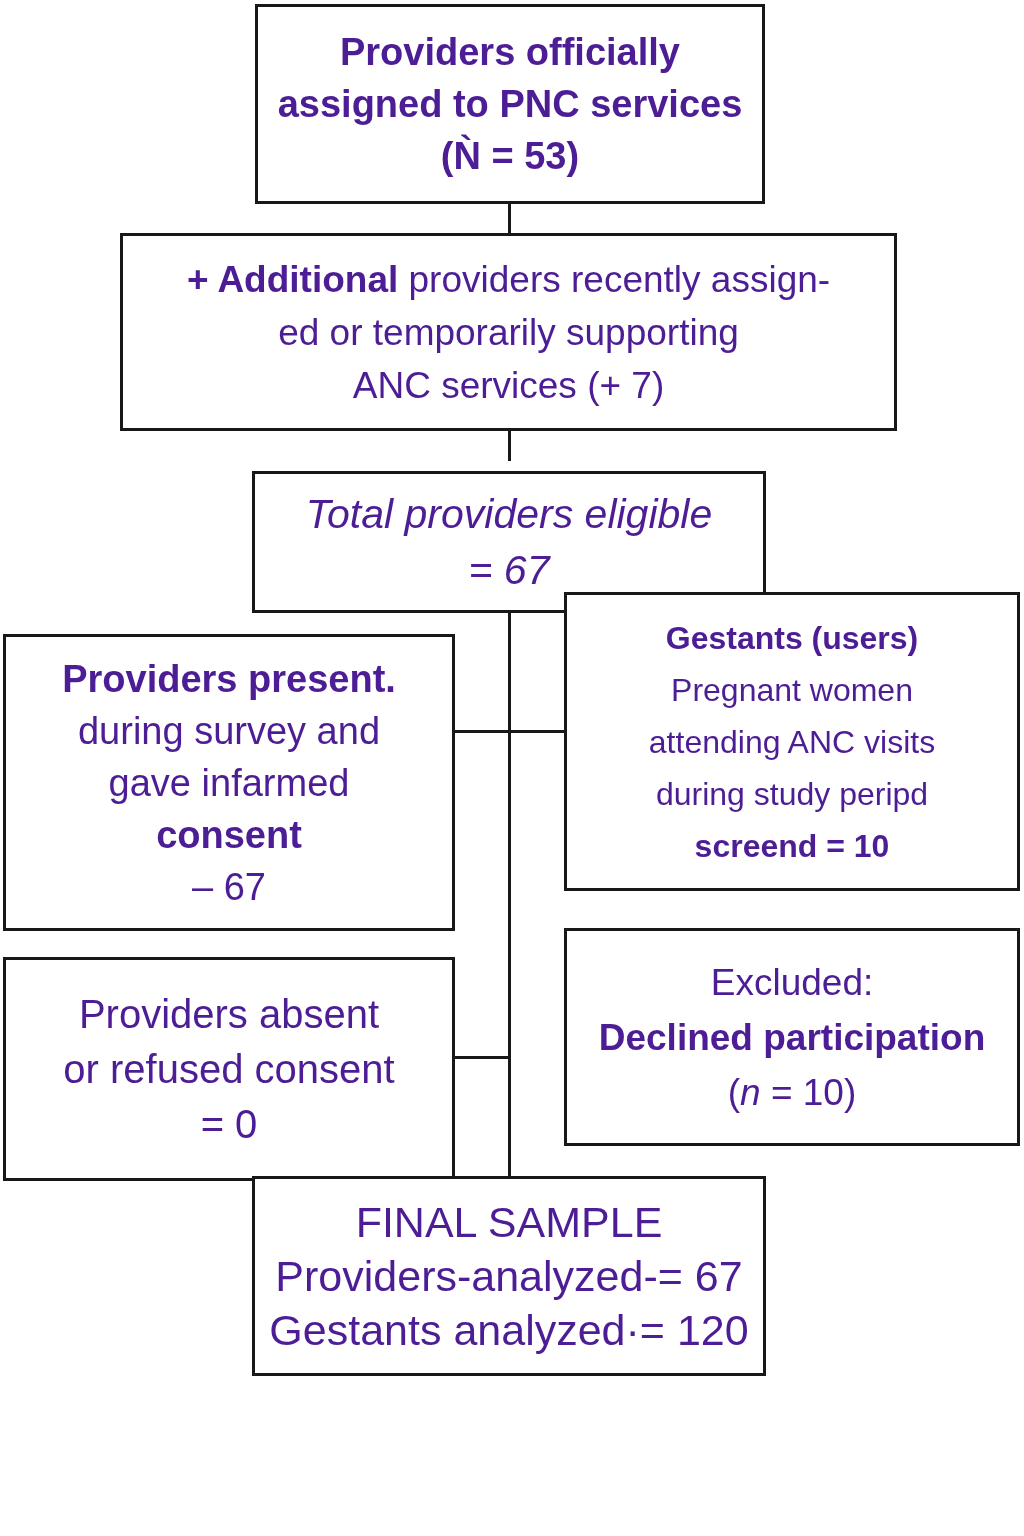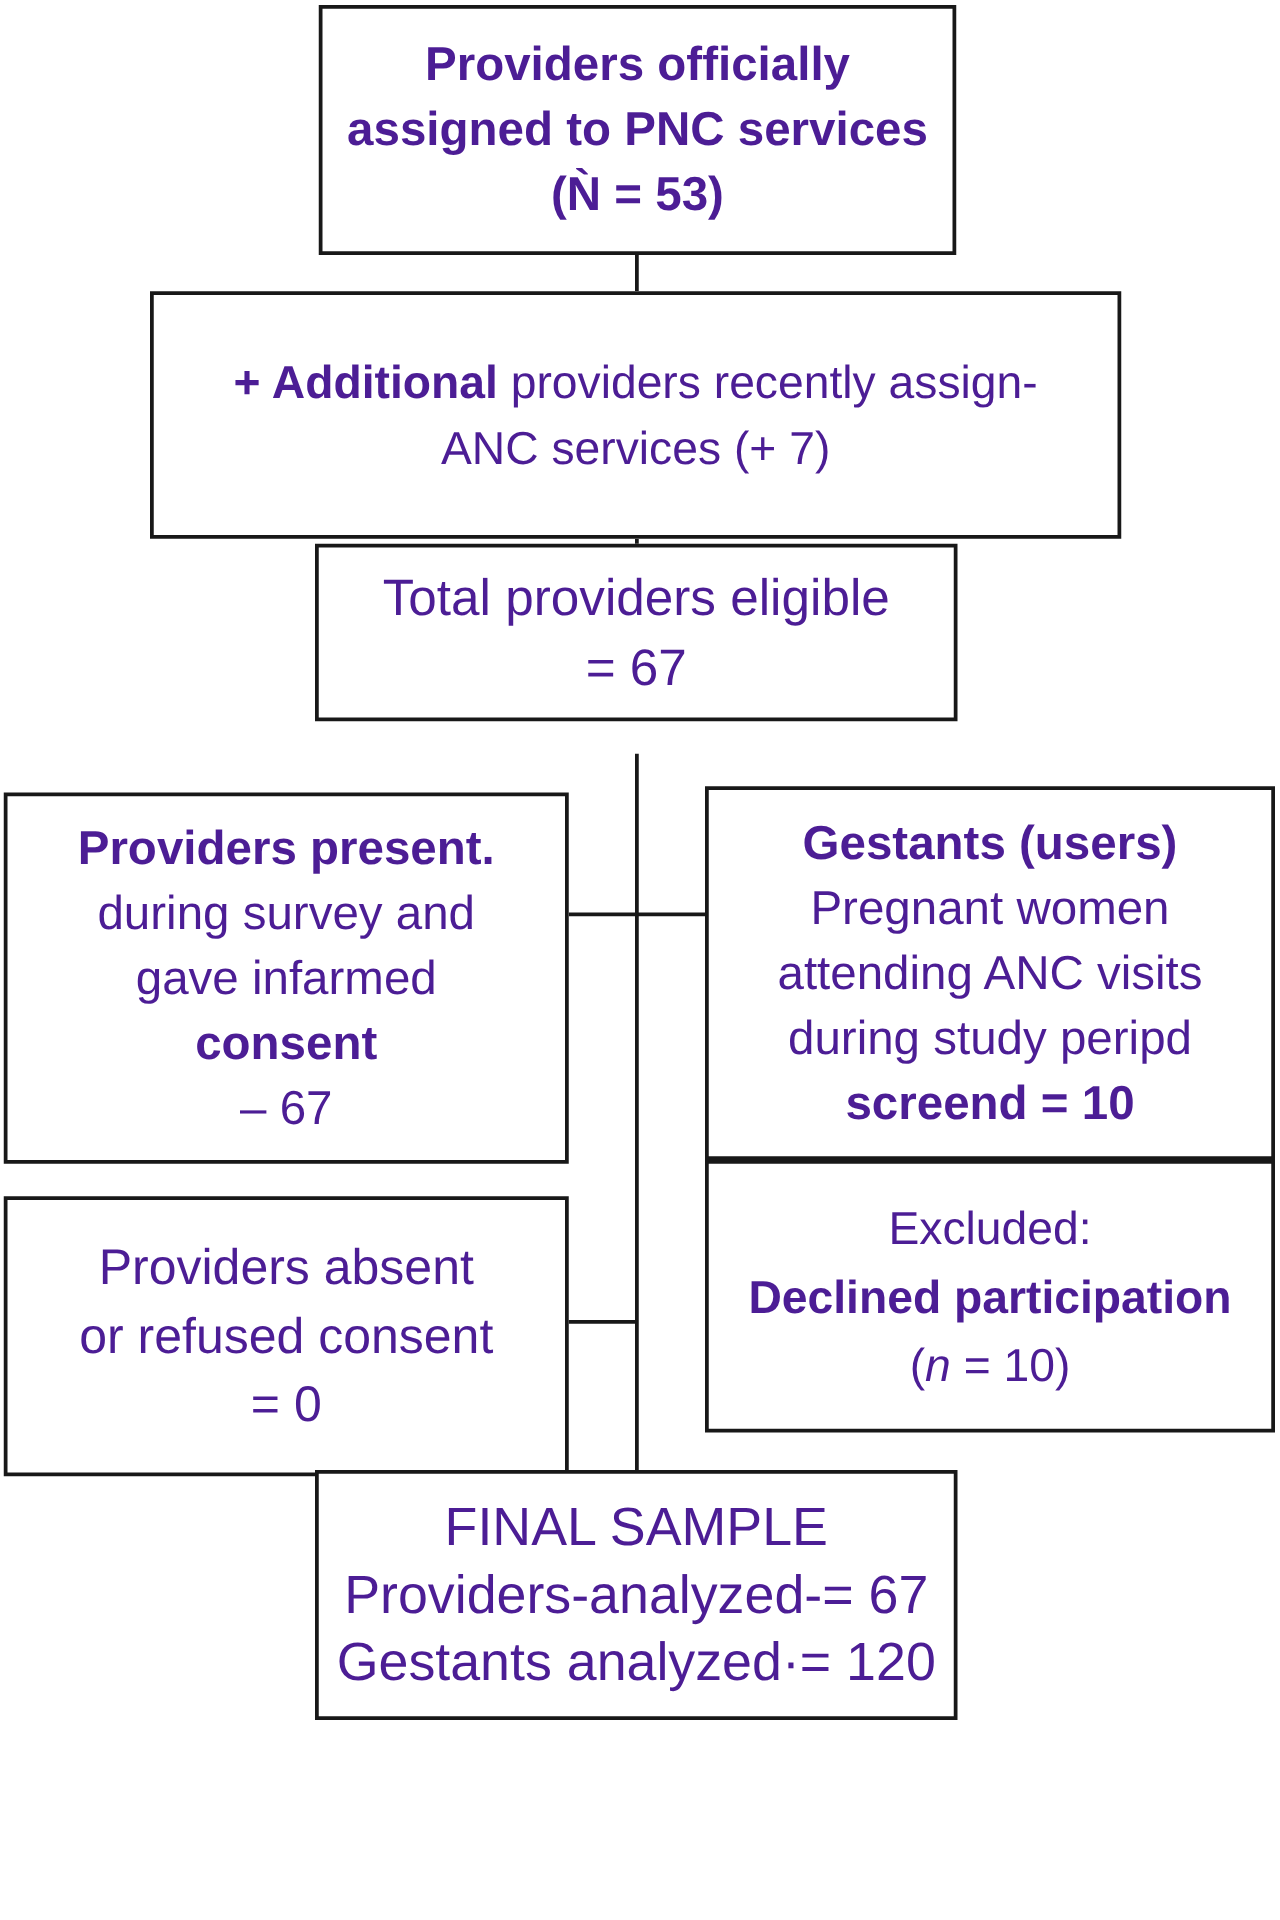--- a/index.html
+++ b/index.html
@@ -30,23 +30,23 @@
   .ital  { font-style: italic; }
   .conn {
     position: absolute;
     background: #181818;
     z-index: 1;
   }
 
   
   #box-top       { left: 255px; top: 4px;    width: 510px; height: 200px; font-size: 38px; line-height: 52px; font-weight: 700; }
   #box-additional{ left: 120px; top: 233px;  width: 777px; height: 198px; font-size: 37px; line-height: 53px; }
-  #box-eligible  { left: 252px; top: 435px;  width: 514px; height: 142px; font-size: 41px; line-height: 56px; }
+  #box-eligible  { left: 252px; top: 471px;  width: 514px; height: 142px; font-size: 41px; line-height: 56px; font-style: italic; }
   #box-present   { left: 3px;   top: 634px;  width: 452px; height: 297px; font-size: 38px; line-height: 52px; }
-  #box-gestants  { left: 564px; top: 629px;  width: 456px; height: 299px; font-size: 38px; line-height: 52px; }
+  #box-gestants  { left: 564px; top: 592px;  width: 456px; height: 299px; font-size: 32px; line-height: 52px; }
   #box-absent    { left: 3px;   top: 957px;  width: 452px; height: 224px; font-size: 40px; line-height: 55px; }
   #box-excluded  { left: 564px; top: 928px;  width: 456px; height: 218px; font-size: 37px; line-height: 55px; }
   #box-final     { left: 252px; top: 1176px; width: 514px; height: 200px; font-size: 43px; line-height: 54px; }
 
   
   #conn-v1      { left: 508px; top: 204px;  width: 3px;   height: 29px; }
   #conn-v2      { left: 508px; top: 431px;  width: 3px;   height: 30px; }
   #conn-central { left: 508px; top: 603px;  width: 3px;   height: 573px; }
   #conn-h1      { left: 455px; top: 730px;  width: 111px; height: 3px; }
   #conn-h2      { left: 453px; top: 1056px; width: 57px;  height: 3px; }
@@ -59,20 +59,21 @@
   <div class="fbox" id="box-top">
     <div class="bline">Providers officially</div>
     <div class="bline">assigned to PNC services</div>
     <div class="bline">(Ǹ = 53)</div>
   </div>
 
   <div class="conn" id="conn-v1"></div>
 
   <div class="fbox" id="box-additional">
     <div class="bline"><span class="w700">+ Additional</span><span class="w400"> providers recently assign-</span></div>
+    <div class="bline w400">ed or temporarily supporting</div>
     <div class="bline w400">ANC services (+ 7)</div>
   </div>
 
   <div class="conn" id="conn-v2"></div>
 
   <div class="fbox" id="box-eligible">
     <div class="bline">Total providers eligible</div>
     <div class="bline">= 67</div>
   </div>
 

